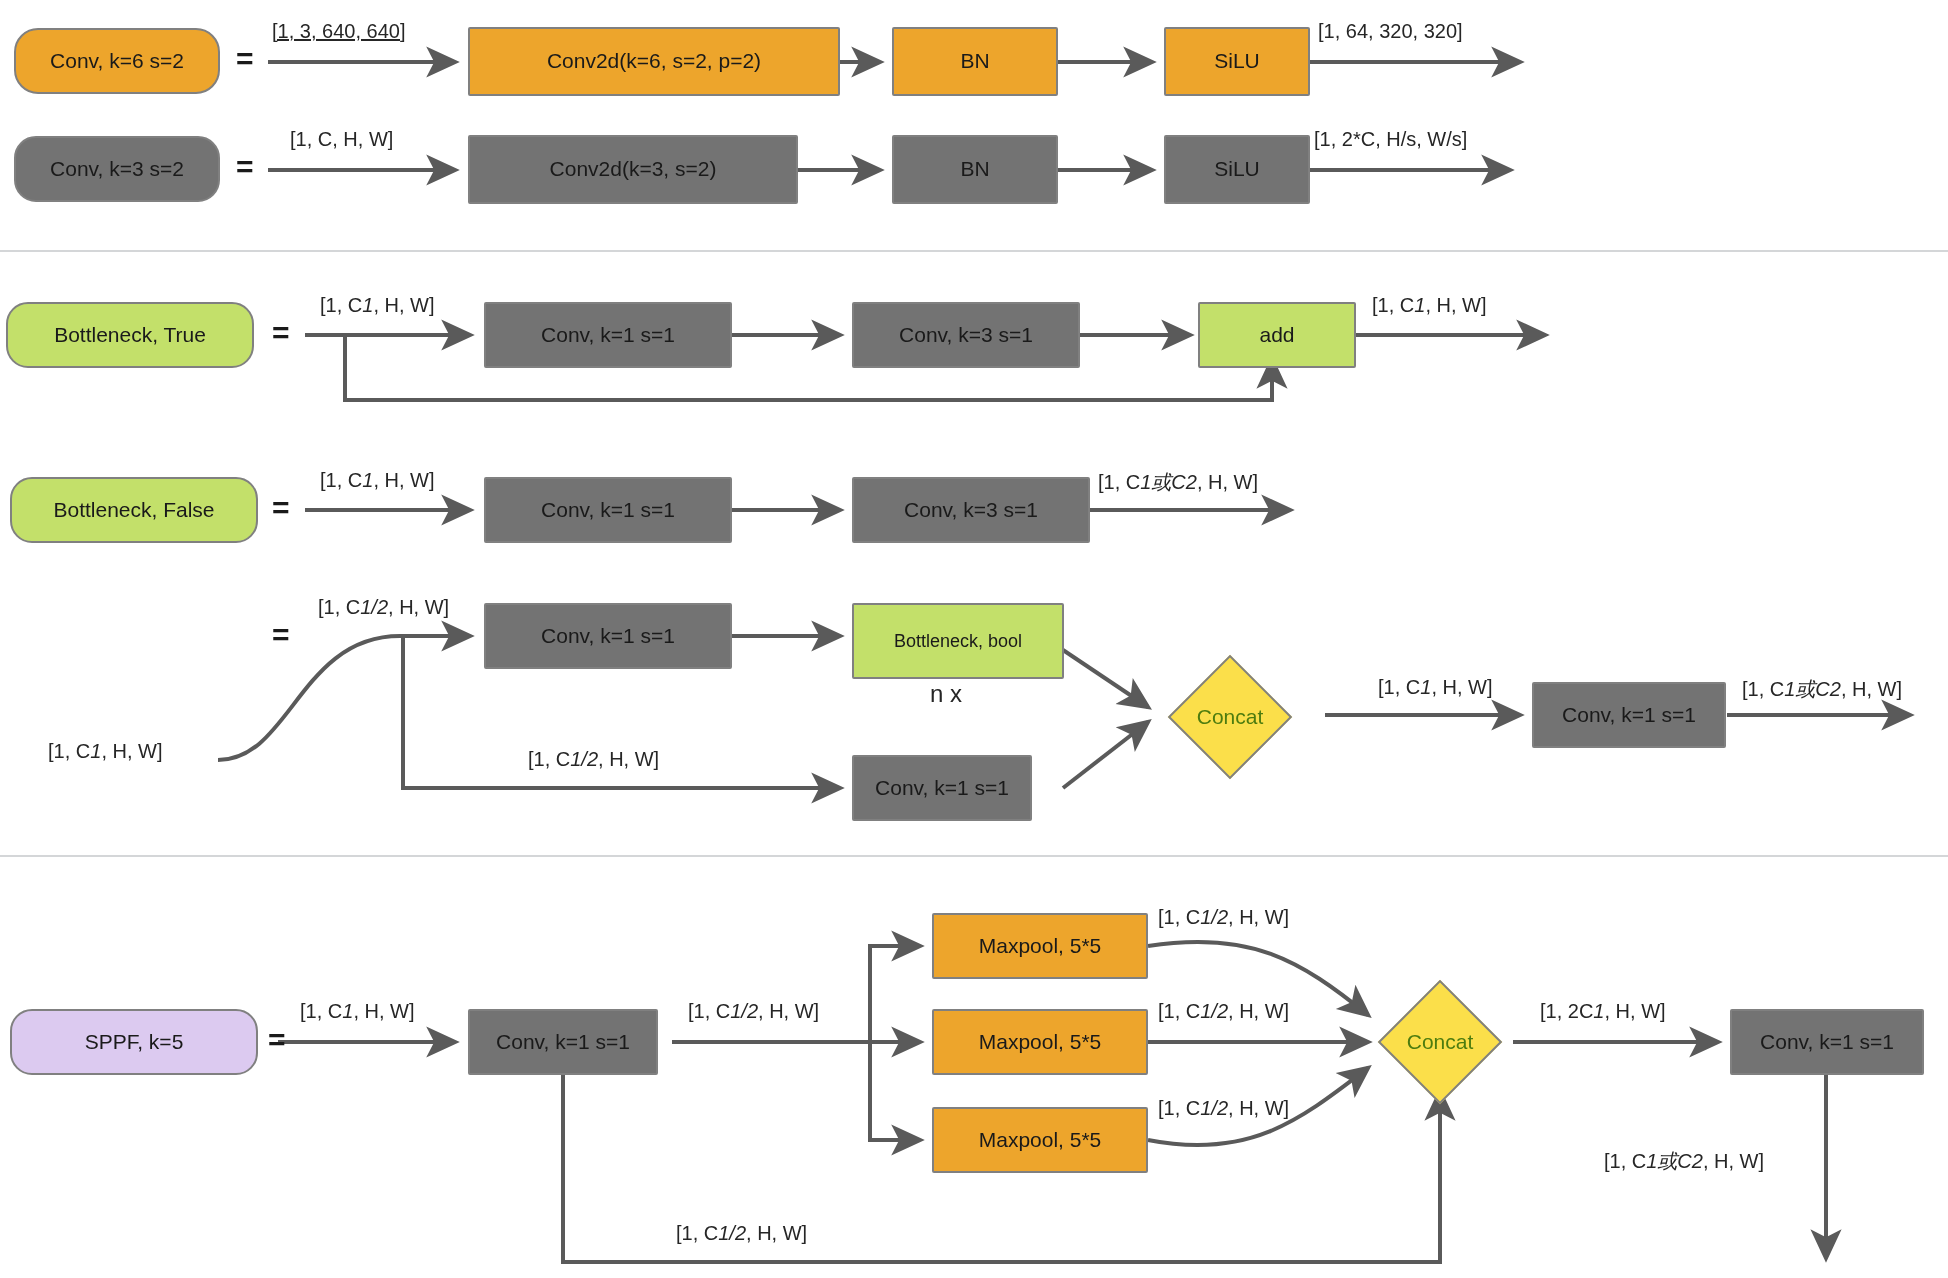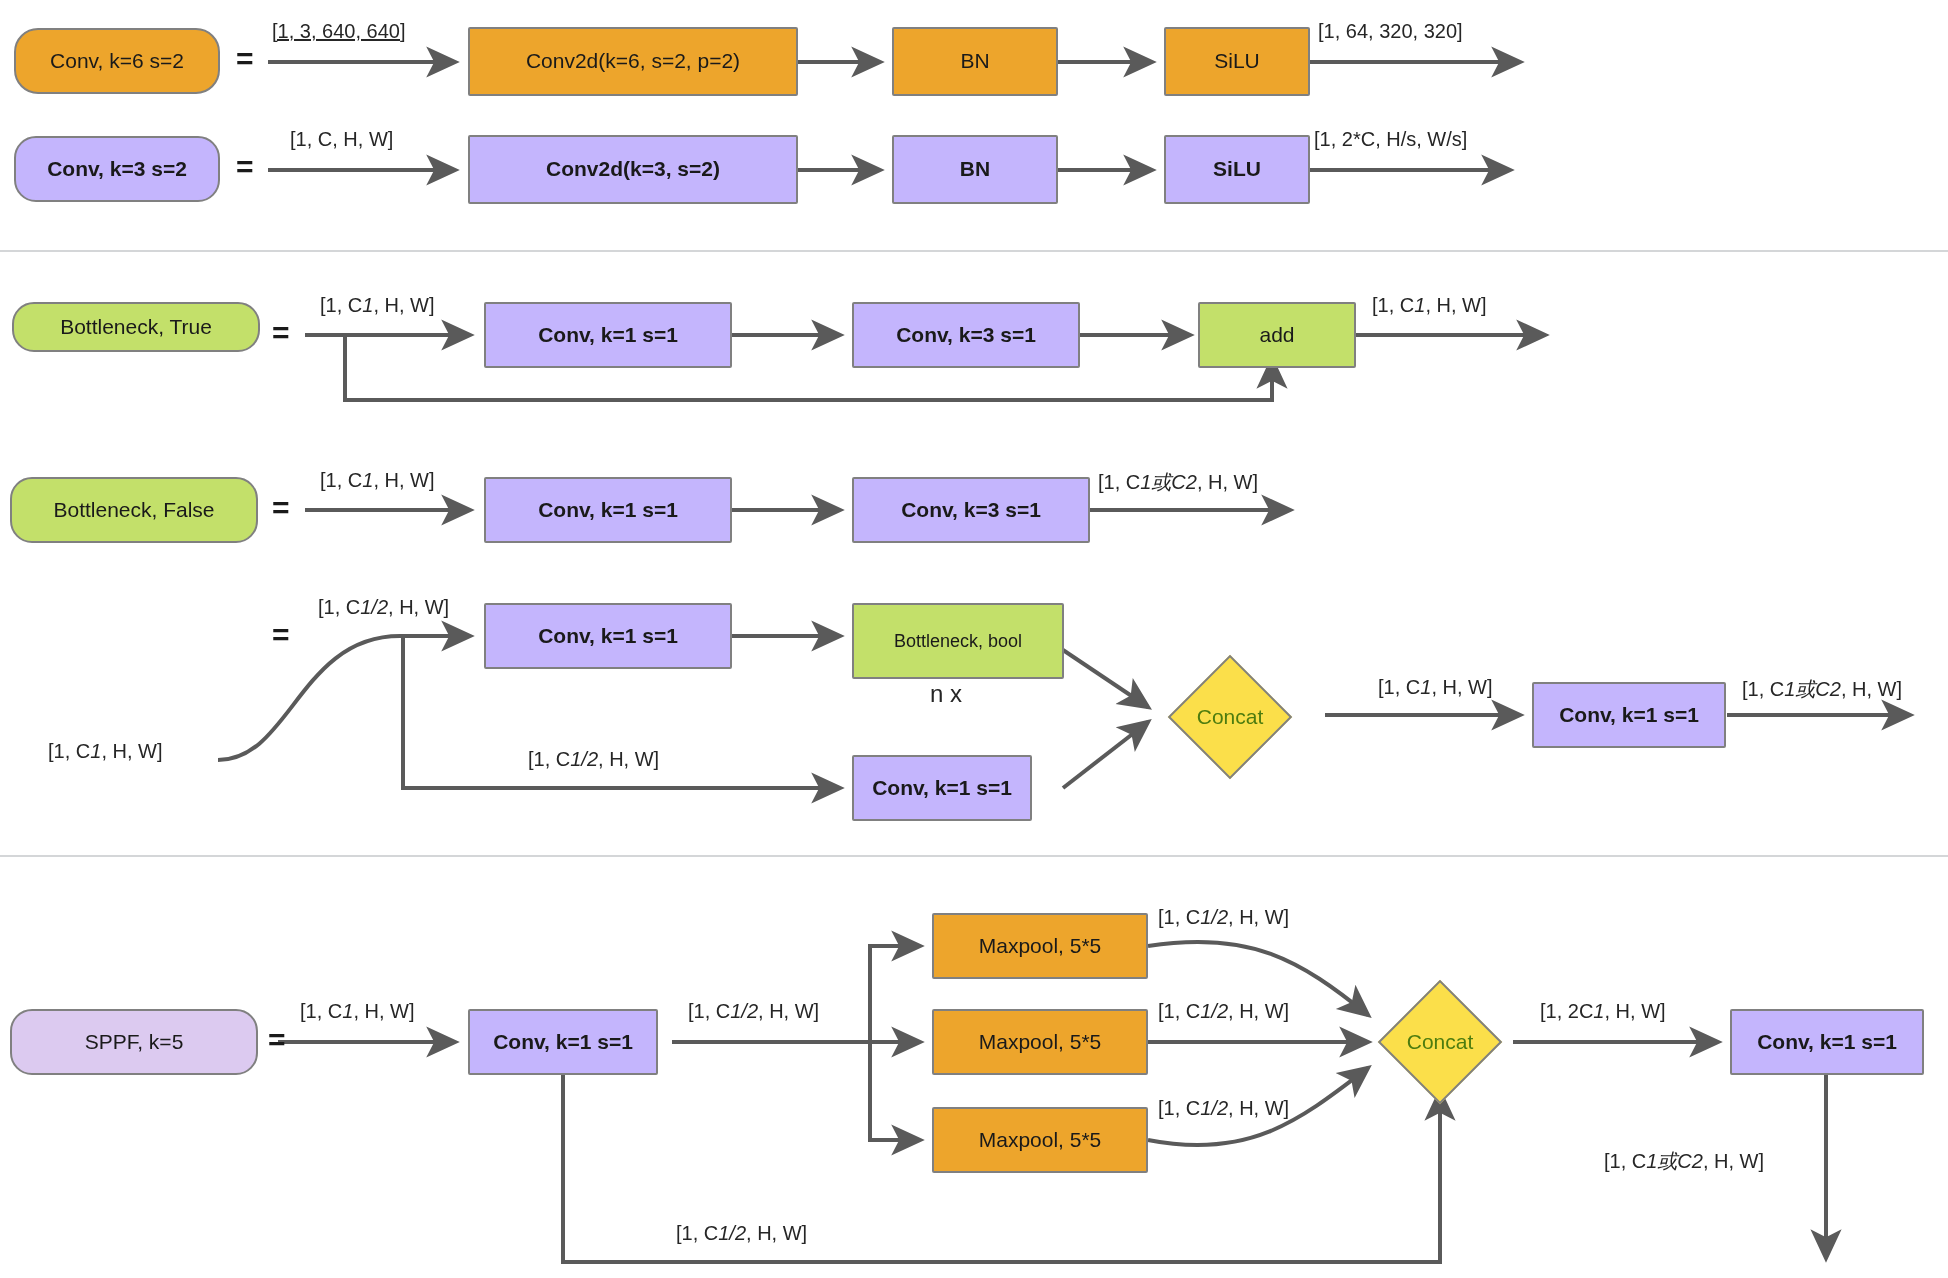--- a/index.html
+++ b/index.html
@@ -3,21 +3,21 @@
 <meta charset="utf-8">
 <style>
   html,body{margin:0;padding:0;background:#ffffff;}
   body{font-family:"Liberation Sans","DejaVu Sans",sans-serif;}
   #stage{position:relative;width:1948px;height:1278px;background:#fff;overflow:hidden;}
   .node{position:absolute;box-sizing:border-box;display:flex;align-items:center;justify-content:center;
         border:2px solid #808080;color:#1a1a1a;text-align:center;line-height:1.15;}
   .rounded{border-radius:22px;}
   .sq{border-radius:2px;}
   .n-orange{background:#EDA52C;}
-  .n-cyan{background:#c4b5fd;font-weight:bold;}
+  .n-cyan{background:#737373;}
   .n-green{background:#C3E06A;}
   .n-peach{background:#FCDEC8;}
   .n-purple{background:#DCCAF0;}
   .lbl{position:absolute;color:#262626;white-space:nowrap;}
   .eq{position:absolute;font-weight:bold;color:#1a1a1a;}
   .divider{position:absolute;left:0;width:1948px;height:0;border-top:2px solid #d4d6d8;}
   svg#wires{position:absolute;left:0;top:0;width:1948px;height:1278px;pointer-events:none;}
   .w{fill:none;stroke:#5A5A5A;stroke-width:4;}
   .diamond{position:absolute;box-sizing:border-box;}
   .diamond .dshape{position:absolute;inset:0;background:#FBDF4A;border:2px solid #808080;
@@ -78,21 +78,21 @@
     <path class="w" d="M563,1075 V1262 H1440 V1092" marker-end="url(#ah)"></path>
     <path class="w" d="M1513,1042 H1718" marker-end="url(#ah)"></path>
     <path class="w" d="M1826,1075 V1258" marker-end="url(#ah)"></path>
   </svg>
 
   <div class="node rounded n-orange" style="left:14px;top:28px;width:206px;height:66px;font-size:21px;border-radius:24px;">
     <span>Conv, k=6 s=2</span>
   </div>
   <div class="eq" style="left:236px;top:42px;font-size:30px;">=</div>
   <div class="lbl" style="left:272px;top:20px;font-size:20px;text-decoration:underline;">[1, 3, 640, 640]</div>
-  <div class="node sq n-orange" style="left:468px;top:27px;width:330px;height:69px;font-size:21px;">
+  <div class="node sq n-orange" style="left:468px;top:27px;width:372px;height:69px;font-size:21px;">
     <span>Conv2d(k=6, s=2, p=2)</span>
   </div>
   <div class="node sq n-orange" style="left:892px;top:27px;width:166px;height:69px;font-size:21px;">
     <span>BN</span>
   </div>
   <div class="node sq n-orange" style="left:1164px;top:27px;width:146px;height:69px;font-size:21px;">
     <span>SiLU</span>
   </div>
   <div class="lbl" style="left:1318px;top:20px;font-size:20px;">[1, 64, 320, 320]</div>
 
@@ -107,21 +107,21 @@
   <div class="node sq n-cyan" style="left:892px;top:135px;width:166px;height:69px;font-size:21px;">
     <span>BN</span>
   </div>
   <div class="node sq n-cyan" style="left:1164px;top:135px;width:146px;height:69px;font-size:21px;">
     <span>SiLU</span>
   </div>
   <div class="lbl" style="left:1314px;top:128px;font-size:20px;">[1, 2*C, H/s, W/s]</div>
 
   <div class="divider" style="top:250px;"></div>
 
-  <div class="node rounded n-green" style="left:12px;top:302px;width:248px;height:50px;font-size:21px;">
+  <div class="node rounded n-green" style="left:6px;top:302px;width:248px;height:66px;font-size:21px;">
     <span>Bottleneck, True</span>
   </div>
   <div class="eq" style="left:272px;top:316px;font-size:30px;">=</div>
   <div class="lbl" style="left:320px;top:294px;font-size:20px;">[1, C<i>1</i>, H, W]</div>
   <div class="node sq n-cyan" style="left:484px;top:302px;width:248px;height:66px;font-size:21px;">
     <span>Conv, k=1 s=1</span>
   </div>
   <div class="node sq n-cyan" style="left:852px;top:302px;width:228px;height:66px;font-size:21px;">
     <span>Conv, k=3 s=1</span>
   </div>

